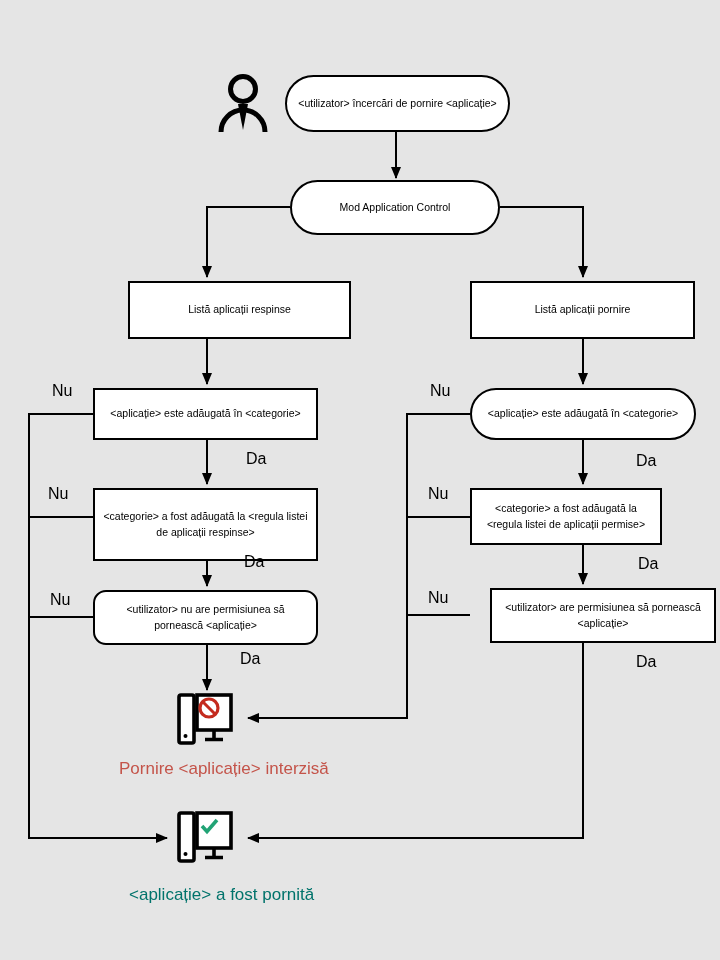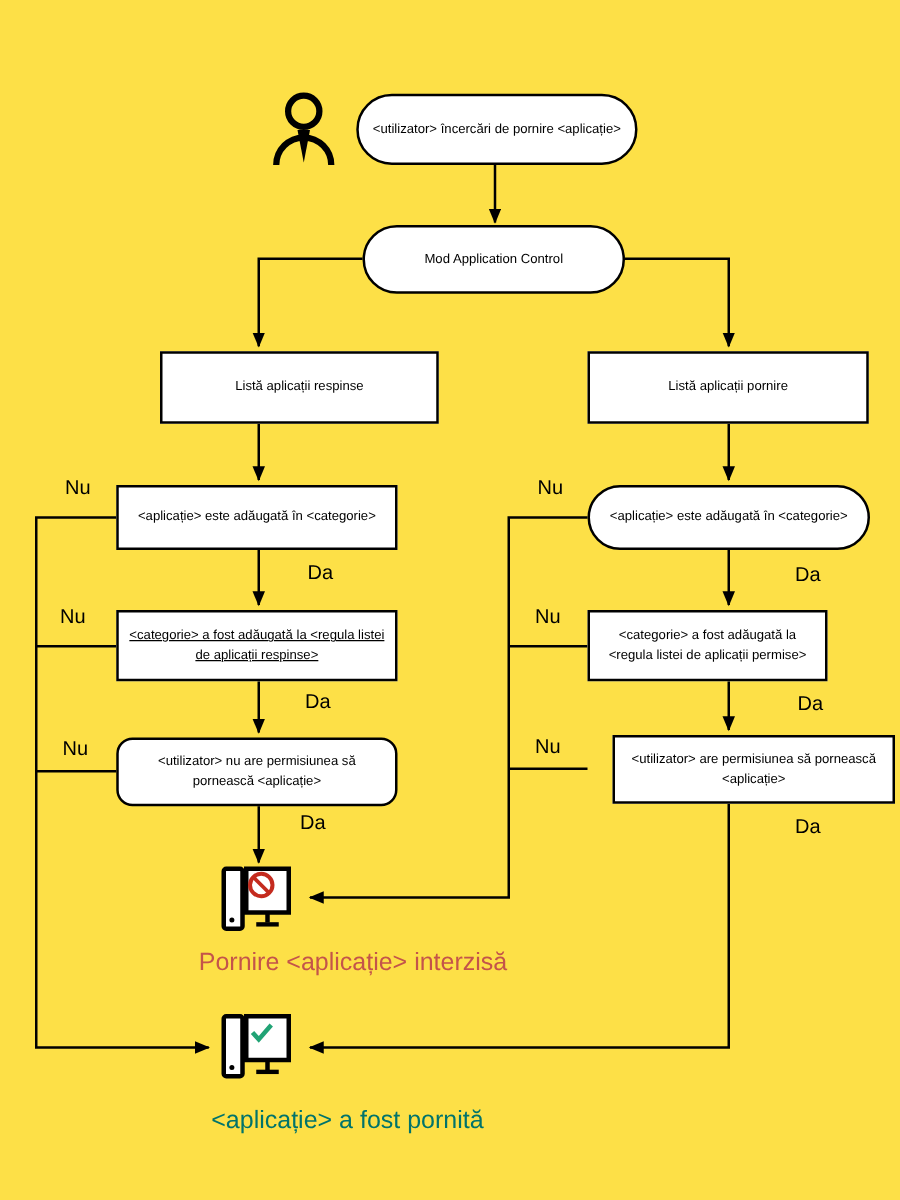--- a/index.html
+++ b/index.html
@@ -1,32 +1,32 @@
 <!DOCTYPE html>
 <html><head>
 <meta charset="utf-8">
 <style>
   html,body{margin:0;padding:0;background:#ffffff;}
-  #page{position:relative;width:720px;height:960px;background:#fde047;overflow:hidden;
+  #page{position:relative;width:720px;height:960px;background:#e5e5e5;overflow:hidden;
         font-family:"Liberation Sans", sans-serif;color:#000;}
   #wires{position:absolute;left:0;top:0;width:720px;height:960px;}
   .node{position:absolute;background:#fff;border:2px solid #000;box-sizing:border-box;
         display:flex;align-items:center;justify-content:center;text-align:center;
         font-size:10.5px;line-height:1.45;padding:3px 8px;}
   .stadium{border-radius:29px;}
   .edge-label{position:absolute;font-size:16px;color:#000;text-align:center;}
-  .status-label{position:absolute;font-size:20px;margin-left:40px;}
+  .status-label{position:absolute;font-size:17px;}
   
   .n-start {left:285px;top:75px; width:225px;height:57px;}
   .n-mode  {left:290px;top:180px;width:210px;height:55px;}
   .n-deny-list {left:95px; top:281px;width:223px;height:58px;margin-left:33px;}
   .n-allow-list{left:470px;top:281px;width:225px;height:58px;}
   .n-deny-cat  {left:93px; top:388px;width:225px;height:52px;}
   .n-allow-cat {left:470px;top:388px;width:226px;height:52px;}
-  .n-deny-rule {left:93px; top:488px;width:225px;height:57px;text-decoration:underline;}
+  .n-deny-rule {left:93px; top:488px;width:225px;height:73px;}
   .n-allow-rule{left:470px;top:488px;width:192px;height:57px;}
   .n-deny-perm {left:93px; top:590px;width:225px;height:55px;border-radius:13px;}
   .n-allow-perm{left:470px;top:588px;width:226px;height:55px;margin-left:20px;}
 </style>
 </head>
 <body>
 
 <div id="page">
 
   <svg id="wires" viewBox="0 0 720 960" xmlns="http://www.w3.org/2000/svg">

